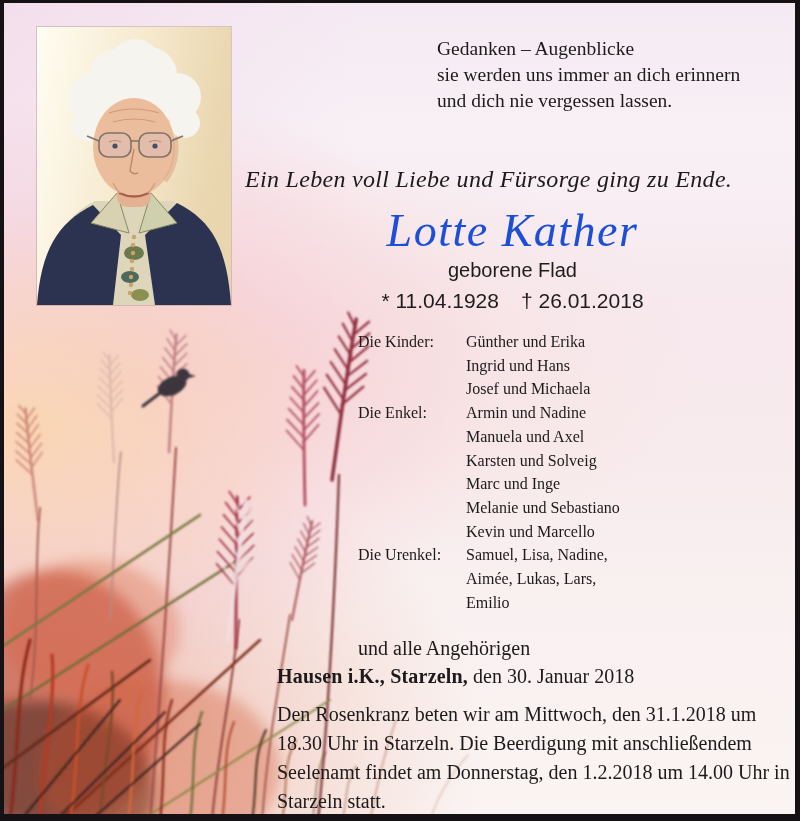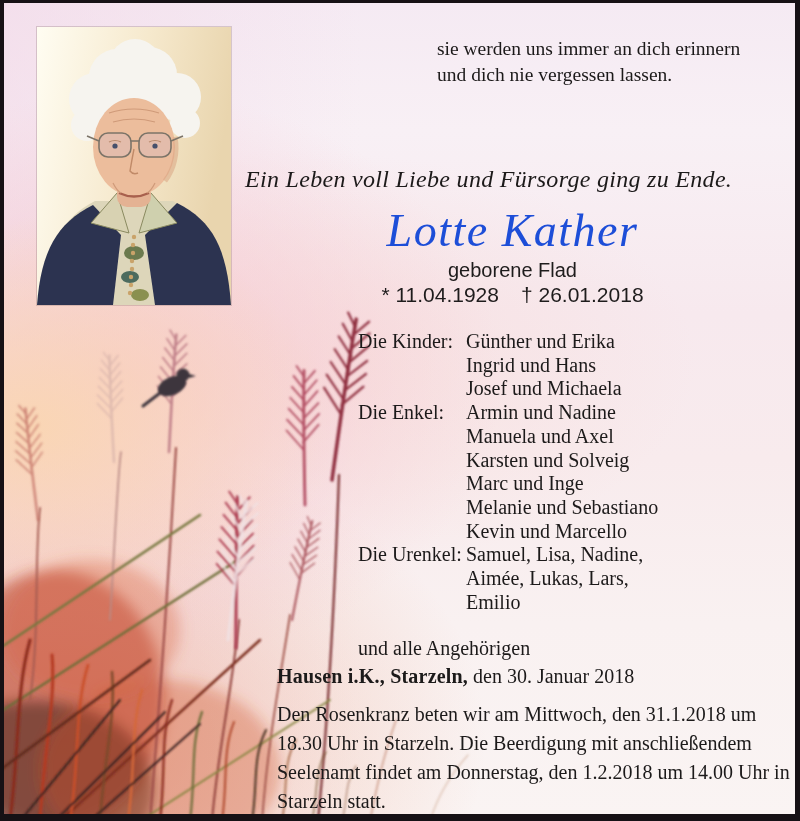--- a/index.html
+++ b/index.html
@@ -28,23 +28,23 @@
   .photo{
     position:absolute;left:37px;top:27px;width:194px;height:278px;z-index:2;
     box-shadow:0 0 0 1px rgba(120,90,90,.25);
   }
   .txt{position:absolute;z-index:3;white-space:nowrap;}
   .poem{left:437px;top:36px;font-size:19.5px;line-height:26px;}
   .intro{left:245px;top:166px;font-size:24px;font-style:italic;letter-spacing:.3px;}
   .name-block{left:330px;top:206px;width:365px;text-align:center;}
   .name{font-size:46px;font-style:italic;letter-spacing:1.5px;line-height:50px;color:#1d4ed8;}
   .maiden{font-family:"Liberation Sans",sans-serif;font-size:20px;line-height:24px;margin-top:2px;color:#1e1c1c;}
-  .dates{font-family:"Liberation Sans",sans-serif;font-size:21px;line-height:25px;color:#1e1c1c;}
+  .dates{font-family:"Liberation Sans",sans-serif;font-size:21px;line-height:25px;color:#1e1c1c;margin-top:6px;}
   .dates .death{margin-left:22px;}
-  .family{left:358px;top:330px;font-size:20px;line-height:23.7px;}
+  .family{left:358px;top:330px;font-size:16px;line-height:23.7px;}
   .fam-row{display:grid;grid-template-columns:108px auto;}
   .relatives{left:358px;top:637px;font-size:20px;line-height:23.7px;}
   .place{left:277px;top:664px;font-size:20px;line-height:25px;}
   .place b{letter-spacing:.2px;}
   .announcement{left:277px;top:700px;width:517px;font-size:20px;line-height:29px;white-space:normal;}
 </style>
 </head>
 <body>
 
 <div class="page">
@@ -197,20 +197,21 @@
         <path d="M72,115 q6,-3 12,0 M112,115 q6,-3 12,0" stroke="#b98a6c" stroke-width="1.2" fill="none"></path>
 
         <path d="M97,122 C95,132 94,138 93,144 q3,4 8,2" stroke="#c08a68" stroke-width="1.4" fill="none"></path>
         <path d="M82,166 q15,7 30,0" stroke="#a8604d" stroke-width="2.4" fill="none"></path>
         <path d="M76,156 q4,8 8,10 M118,156 q-4,8 -8,10" stroke="#cf9a79" stroke-width="1.2" fill="none"></path>
       </g>
     </svg>
   </div>
 
   <div class="txt poem">
+    <div>Gedanken – Augenblicke</div>
     <div>sie werden uns immer an dich erinnern</div>
     <div>und dich nie vergessen lassen.</div>
   </div>
 
   <div class="txt intro">Ein Leben voll Liebe und Fürsorge ging zu Ende.</div>
 
   <div class="txt name-block">
     <div class="name">Lotte Kather</div>
     <div class="maiden">geborene Flad</div>
     <div class="dates">

